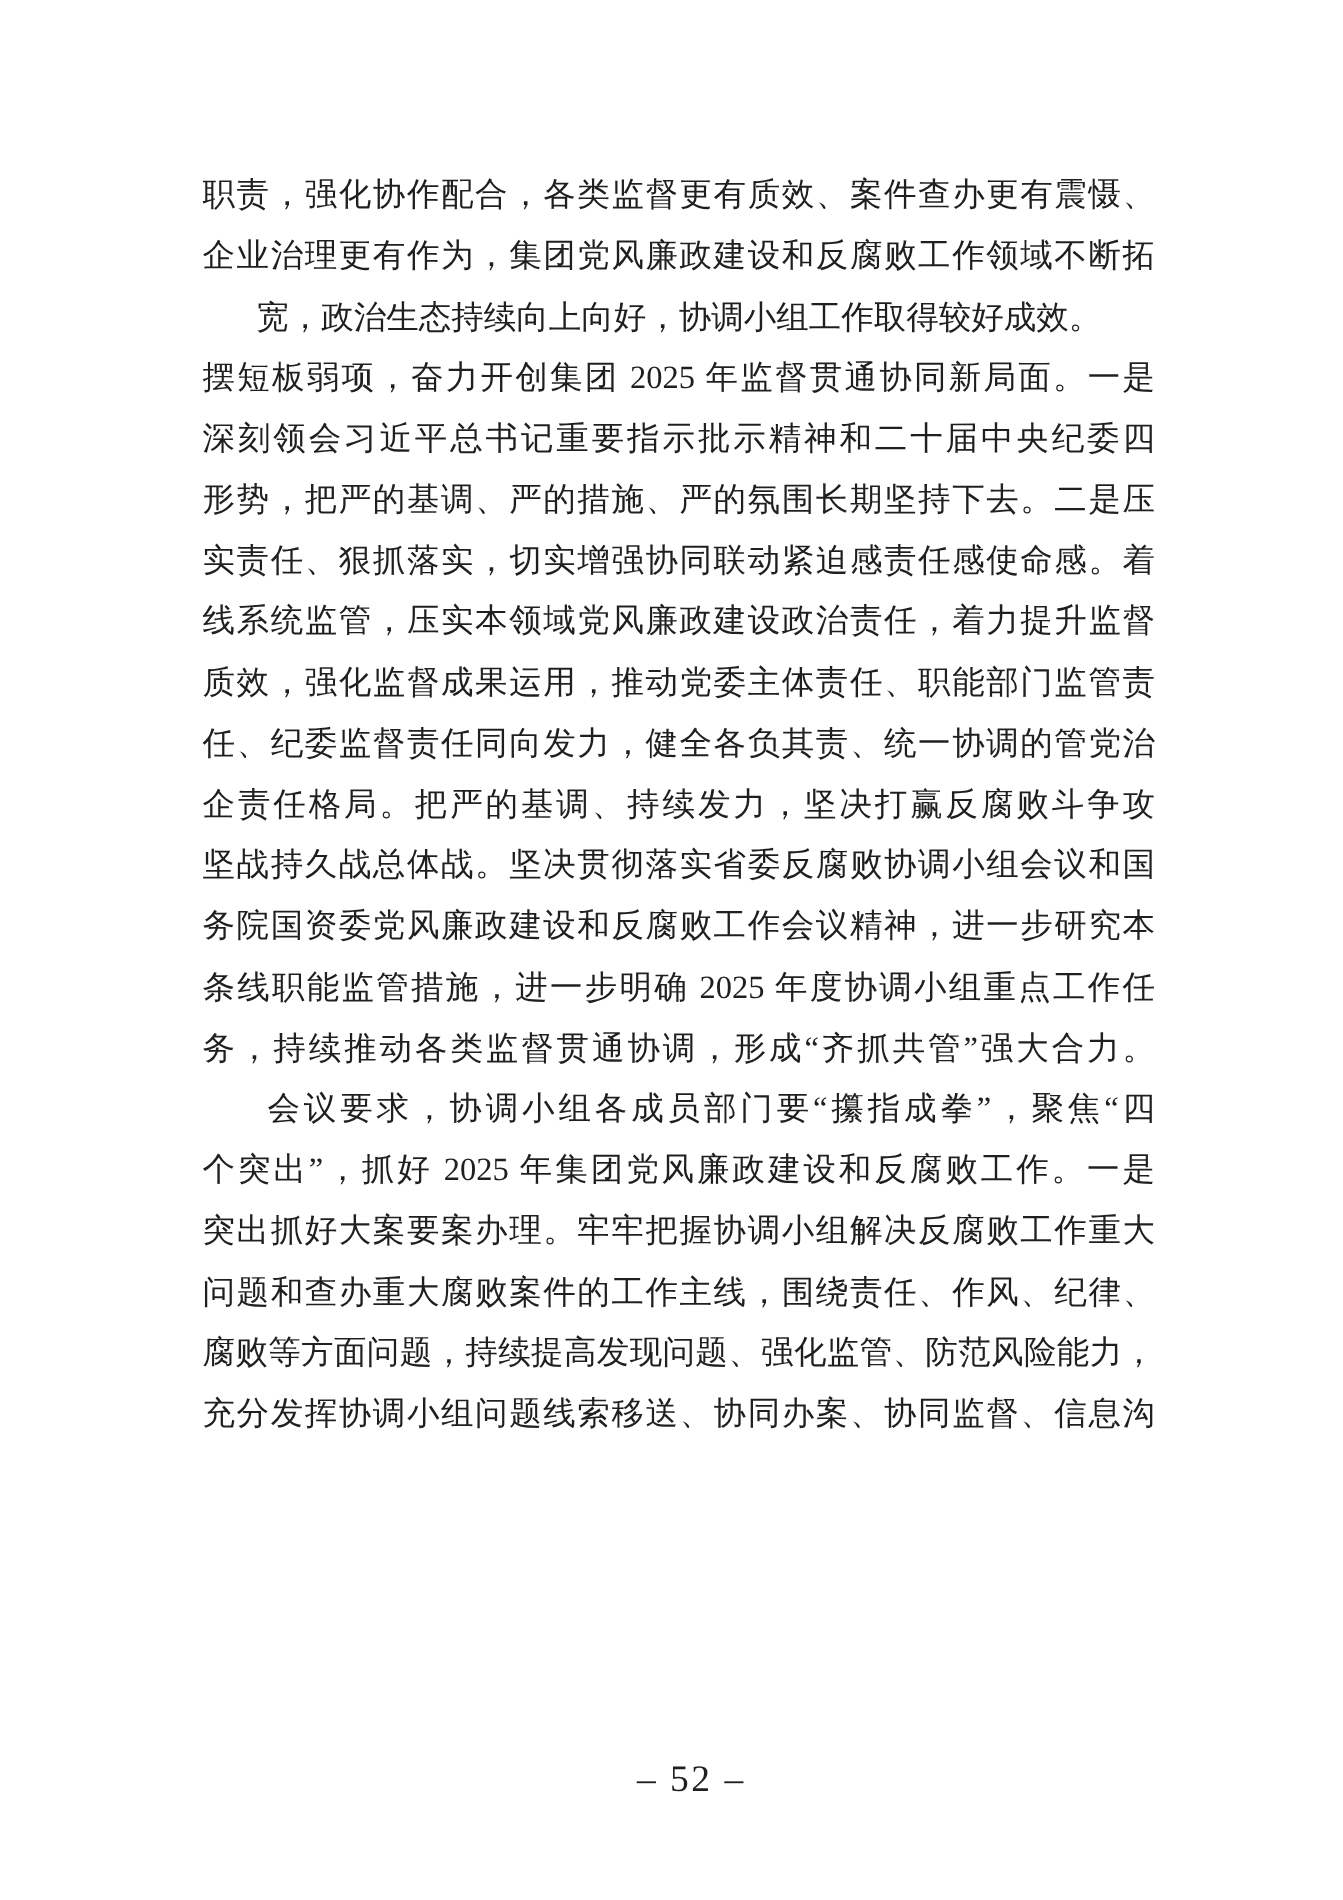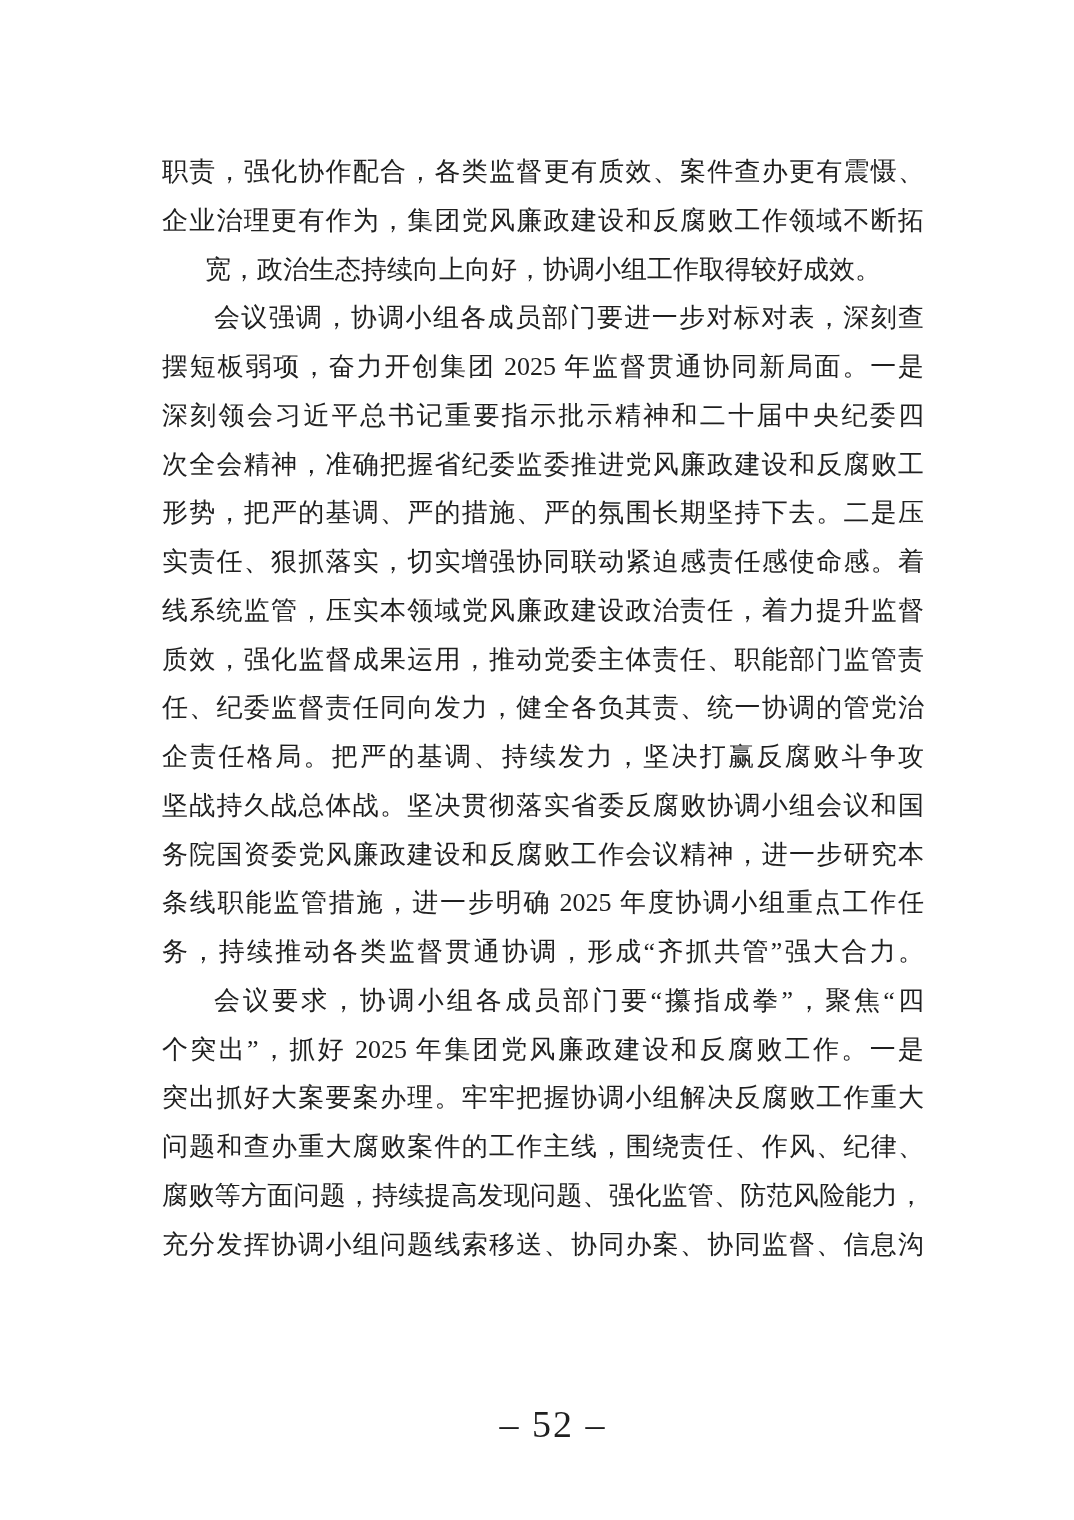--- a/index.html
+++ b/index.html
@@ -13,21 +13,21 @@
   }
   .page {
     position: relative;
     width: 1074px;
     height: 1520px;
     background: #ffffff;
   }
   .text-block {
     position: absolute;
     left: 162px;
-    top: 148px;
+    top: 132px;
     width: 762px;
   }
   .line {
     height: 48.75px;
     line-height: 48.75px;
     font-size: 26px;
     white-space: normal;
     overflow: hidden;
     text-align: center;
   }
@@ -40,42 +40,40 @@
   }
   .page-footer {
     position: absolute;
     left: 0;
     top: 1406px;
     width: 100%;
     text-align: center;
   }
   .page-number {
     display: inline-block;
-    font-size: 38px;
+    font-size: 30px;
     line-height: 36px;
     letter-spacing: 2px;
     color: #1f1f1f;
     margin-left: 32px;
   }
 </style>
 </head>
 <body>
 
 <div class="page">
   <div class="text-block">
       <div class="paragraph">
         <div class="line justify">职责，强化协作配合，各类监督更有质效、案件查办更有震慑、</div>
         <div class="line justify">企业治理更有作为，集团党风廉政建设和反腐败工作领域不断拓</div>
         <div class="line">宽，政治生态持续向上向好，协调小组工作取得较好成效。</div>
       </div>
       <div class="paragraph">
-        <div class="line justify indent">会议强调，协调小组各成员部门要进一步对标对表，深刻查</div>
         <div class="line justify">摆短板弱项，奋力开创集团 2025 年监督贯通协同新局面。一是</div>
         <div class="line justify">深刻领会习近平总书记重要指示批示精神和二十届中央纪委四</div>
-        <div class="line justify">次全会精神，准确把握省纪委监委推进党风廉政建设和反腐败工</div>
         <div class="line justify">形势，把严的基调、严的措施、严的氛围长期坚持下去。二是压</div>
         <div class="line justify">实责任、狠抓落实，切实增强协同联动紧迫感责任感使命感。着</div>
         <div class="line justify">线系统监管，压实本领域党风廉政建设政治责任，着力提升监督</div>
         <div class="line justify">质效，强化监督成果运用，推动党委主体责任、职能部门监管责</div>
         <div class="line justify">任、纪委监督责任同向发力，健全各负其责、统一协调的管党治</div>
         <div class="line justify">企责任格局。把严的基调、持续发力，坚决打赢反腐败斗争攻</div>
         <div class="line justify">坚战持久战总体战。坚决贯彻落实省委反腐败协调小组会议和国</div>
         <div class="line justify">务院国资委党风廉政建设和反腐败工作会议精神，进一步研究本</div>
         <div class="line justify">条线职能监管措施，进一步明确 2025 年度协调小组重点工作任</div>
         <div class="line justify">务，持续推动各类监督贯通协调，形成“齐抓共管”强大合力。</div>

